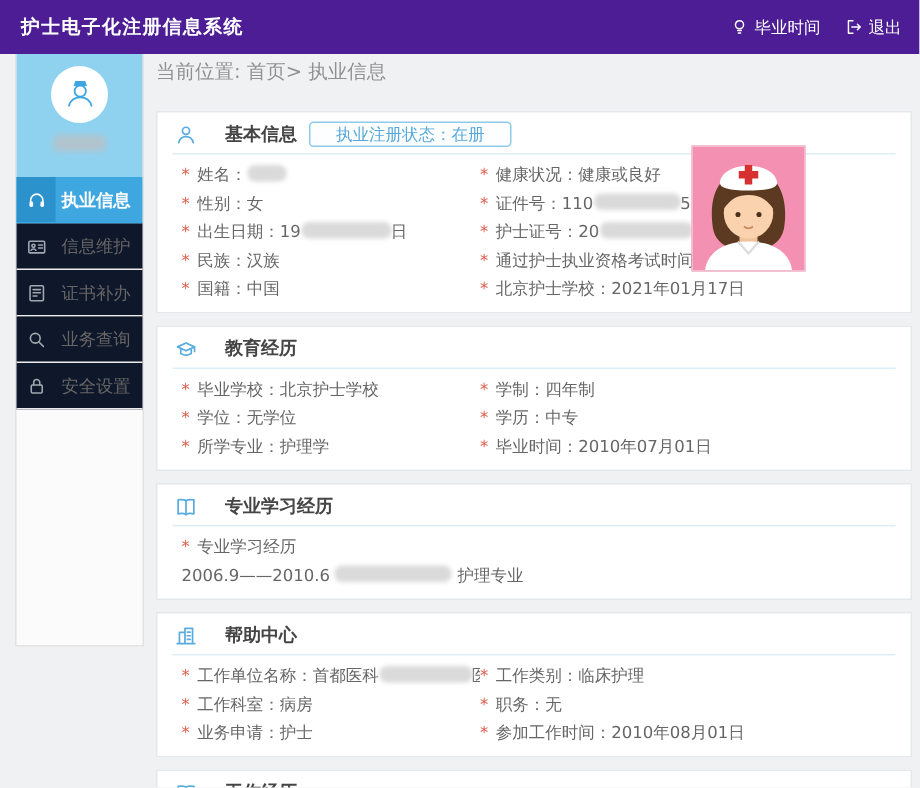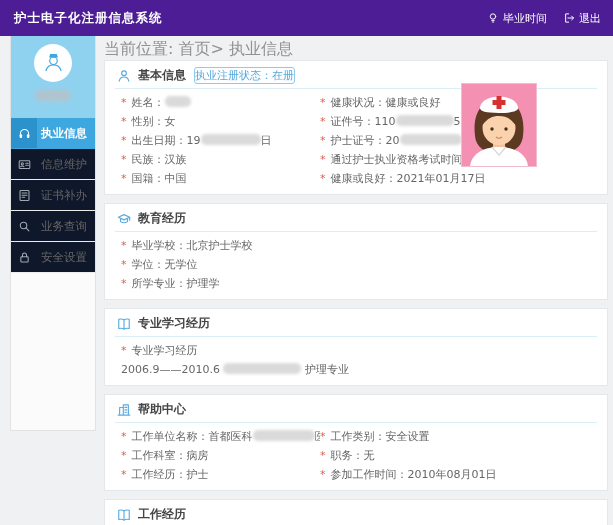--- a/index.html
+++ b/index.html
@@ -31,30 +31,30 @@
   .user-name-blob { width:36px; height:11px; background:#b8c1c7; border-radius:5px; margin:8px auto 0; filter:blur(2px); opacity:.85; }
   .menu-item { display:flex; align-items:stretch; height:31px; border-bottom:1px solid #ededed; background:#0f172a; cursor:pointer; }
   .mi-icon { width:26px; display:flex; align-items:center; justify-content:center; color:#a0a9b0; flex:none; }
   .mi-icon svg { width:13px; height:13px; display:block; }
   .mi-label { flex:1; display:flex; align-items:center; justify-content:center; padding-right:4px; font-size:11.5px; color:#666; }
   .menu-item.active { background:#3fa7e0; border-bottom-color:#3fa7e0; }
   .menu-item.active .mi-icon { background:#2b92cc; color:#fff; }
   .menu-item.active .mi-label { color:#fff; font-weight:bold; }
   
   .main { flex:1; margin-left:8px; min-width:0; }
-  .breadcrumb { height:24px; line-height:26px; color:#919191; font-size:16px; }
+  .breadcrumb { height:38px; line-height:26px; color:#919191; font-size:13px; }
   .bc-link { cursor:pointer; }
   .panel { background:#fff; border:1px solid #e4e8ea; margin-bottom:8px; position:relative; }
   .sec-head { display:flex; align-items:center; margin:0 10px; padding:6px 2px 4px; border-bottom:1px solid #dbedf7; }
   .sec-icon { color:#58ace0; margin-right:7px; display:inline-flex; }
   .sec-icon svg { width:14px; height:14px; display:block; }
-  .sec-title { font-size:12px; font-weight:bold; color:#454545; }
+  .sec-title { font-size:12px; font-weight:bold; color:#454545;margin-left:12px; }
   .badge {
     margin-left:8px; border:1px solid #8ecbea; color:#56a9da; border-radius:3px;
-    padding:0px 0; font-size:11px; line-height:15px; background:#fdfeff;
+    padding:0px 17px; font-size:11px; line-height:15px; background:#fdfeff;
   }
   .badge:empty { display:none; }
   .sec-body { padding:4px 12px 6px 16px; }
   .two-col { display:flex; }
   .col-left { width:42%; flex:none; }
   .col-right { width:58%; flex:none; }
   .field-row { height:19px; line-height:19px; white-space:nowrap; color:#666; overflow:hidden; }
   .bullet { color:#dd604e; margin-right:5px; font-size:11px; }
   .redact { display:inline-block; height:11px; background:#dadada; border-radius:5px; vertical-align:-1px; filter:blur(1.5px); }
   .photo-frame { position:absolute; top:22px; right:70px; width:76px; height:84px; border:1px solid #f0bcd0; background:#f491b2; }
@@ -176,21 +176,21 @@
             <div class="field-row"><span class="bullet">*</span><span>性别：女</span></div>
             <div class="field-row"><span class="bullet">*</span><span>出生日期：19</span><span class="redact" style="width: 60px;"></span><span>日</span></div>
             <div class="field-row"><span class="bullet">*</span><span>民族：汉族</span></div>
             <div class="field-row"><span class="bullet">*</span><span>国籍：中国</span></div>
           </div>
           <div class="col-right">
             <div class="field-row"><span class="bullet">*</span><span>健康状况：健康或良好</span></div>
             <div class="field-row"><span class="bullet">*</span><span>证件号：110</span><span class="redact" style="width: 58px;"></span><span>56</span></div>
             <div class="field-row"><span class="bullet">*</span><span>护士证号：20</span><span class="redact" style="width: 62px;"></span></div>
             <div class="field-row"><span class="bullet">*</span><span>通过护士执业资格考试时间：2010年</span></div>
-            <div class="field-row"><span class="bullet">*</span><span>健康或良好：2021年01月17日</span></div>
+            <div class="field-row"><span class="bullet">*</span><span>北京护士学校：2021年01月17日</span></div>
           </div>
         </div>
       <div class="photo-frame">
         <svg viewBox="0 0 74 82">
           <rect width="74" height="82" fill="#F491B2"></rect>
           <path d="M13 52 C10 27 22 15 37 15 C52 15 64 27 61 52 C60 63 52 69 37 69 C22 69 14 63 13 52 Z" fill="#5C3A21"></path>
           <rect x="31" y="52" width="12" height="15" fill="#F2C49E"></rect>
           <ellipse cx="37" cy="44" rx="16.5" ry="17" fill="#FAD3AE"></ellipse>
           <path d="M20.5 41 C21.5 30 28 26 37 26 C46 26 52.5 30 53.5 41 C48 34 44 32 37 32 C30 32 26 34 20.5 41 Z" fill="#5C3A21"></path>
           <path d="M18 23 C21 9 53 9 56 23 C57 27 51 29 37 29 C23 29 17 27 18 23 Z" fill="#FFFFFF"></path>
@@ -214,20 +214,25 @@
             </svg>
           </span>
         <span class="sec-title">教育经历</span>
       </div>
       <div class="sec-body two-col">
           <div class="col-left">
             <div class="field-row"><span class="bullet">*</span><span>毕业学校：北京护士学校</span></div>
             <div class="field-row"><span class="bullet">*</span><span>学位：无学位</span></div>
             <div class="field-row"><span class="bullet">*</span><span>所学专业：护理学</span></div>
           </div>
+          <div class="col-right">
+            <div class="field-row"><span class="bullet">*</span><span>学制：四年制</span></div>
+            <div class="field-row"><span class="bullet">*</span><span>学历：中专</span></div>
+            <div class="field-row"><span class="bullet">*</span><span>毕业时间：2010年07月01日</span></div>
+          </div>
         </div>
     </div>
 
     <div class="panel">
       <div class="sec-head">
         <span class="sec-icon ico">
             <svg viewBox="0 0 16 16">
               <path d="M8 3.2C6.5 2.2 4.5 2.1 2 2.6v10.6c2.5-.5 4.5-.4 6 .6 1.5-1 3.5-1.1 6-.6V2.6c-2.5-.5-4.5-.4-6 .6z" fill="none" stroke="currentColor" stroke-width="1.3" stroke-linecap="round" stroke-linejoin="round"></path>
               <path d="M8 3.2v10.6" fill="none" stroke="currentColor" stroke-width="1.3" stroke-linecap="round" stroke-linejoin="round"></path>
             </svg>
@@ -247,24 +252,24 @@
               <path d="M3 13.8V5.2h4.2v8.6M7.2 13.8V2.2H13v11.6M1.3 13.8h13.4" fill="none" stroke="currentColor" stroke-width="1.3" stroke-linecap="round" stroke-linejoin="round"></path>
               <path d="M9 5h2.2M9 7.8h2.2M9 10.6h2.2" fill="none" stroke="currentColor" stroke-width="1.3" stroke-linecap="round" stroke-linejoin="round"></path>
             </svg>
           </span>
         <span class="sec-title">帮助中心</span>
       </div>
       <div class="sec-body two-col">
           <div class="col-left">
             <div class="field-row"><span class="bullet">*</span><span>工作单位名称：首都医科</span><span class="redact" style="width: 62px;"></span><span>医院</span></div>
             <div class="field-row"><span class="bullet">*</span><span>工作科室：病房</span></div>
-            <div class="field-row"><span class="bullet">*</span><span>工作经历：护士</span></div>
+            <div class="field-row"><span class="bullet">*</span><span>业务申请：护士</span></div>
           </div>
           <div class="col-right">
-            <div class="field-row"><span class="bullet">*</span><span>工作类别：安全设置</span></div>
+            <div class="field-row"><span class="bullet">*</span><span>工作类别：临床护理</span></div>
             <div class="field-row"><span class="bullet">*</span><span>职务：无</span></div>
             <div class="field-row"><span class="bullet">*</span><span>参加工作时间：2010年08月01日</span></div>
           </div>
         </div>
     </div>
 
     <div class="panel">
       <div class="sec-head">
         <span class="sec-icon ico">
             <svg viewBox="0 0 16 16">

